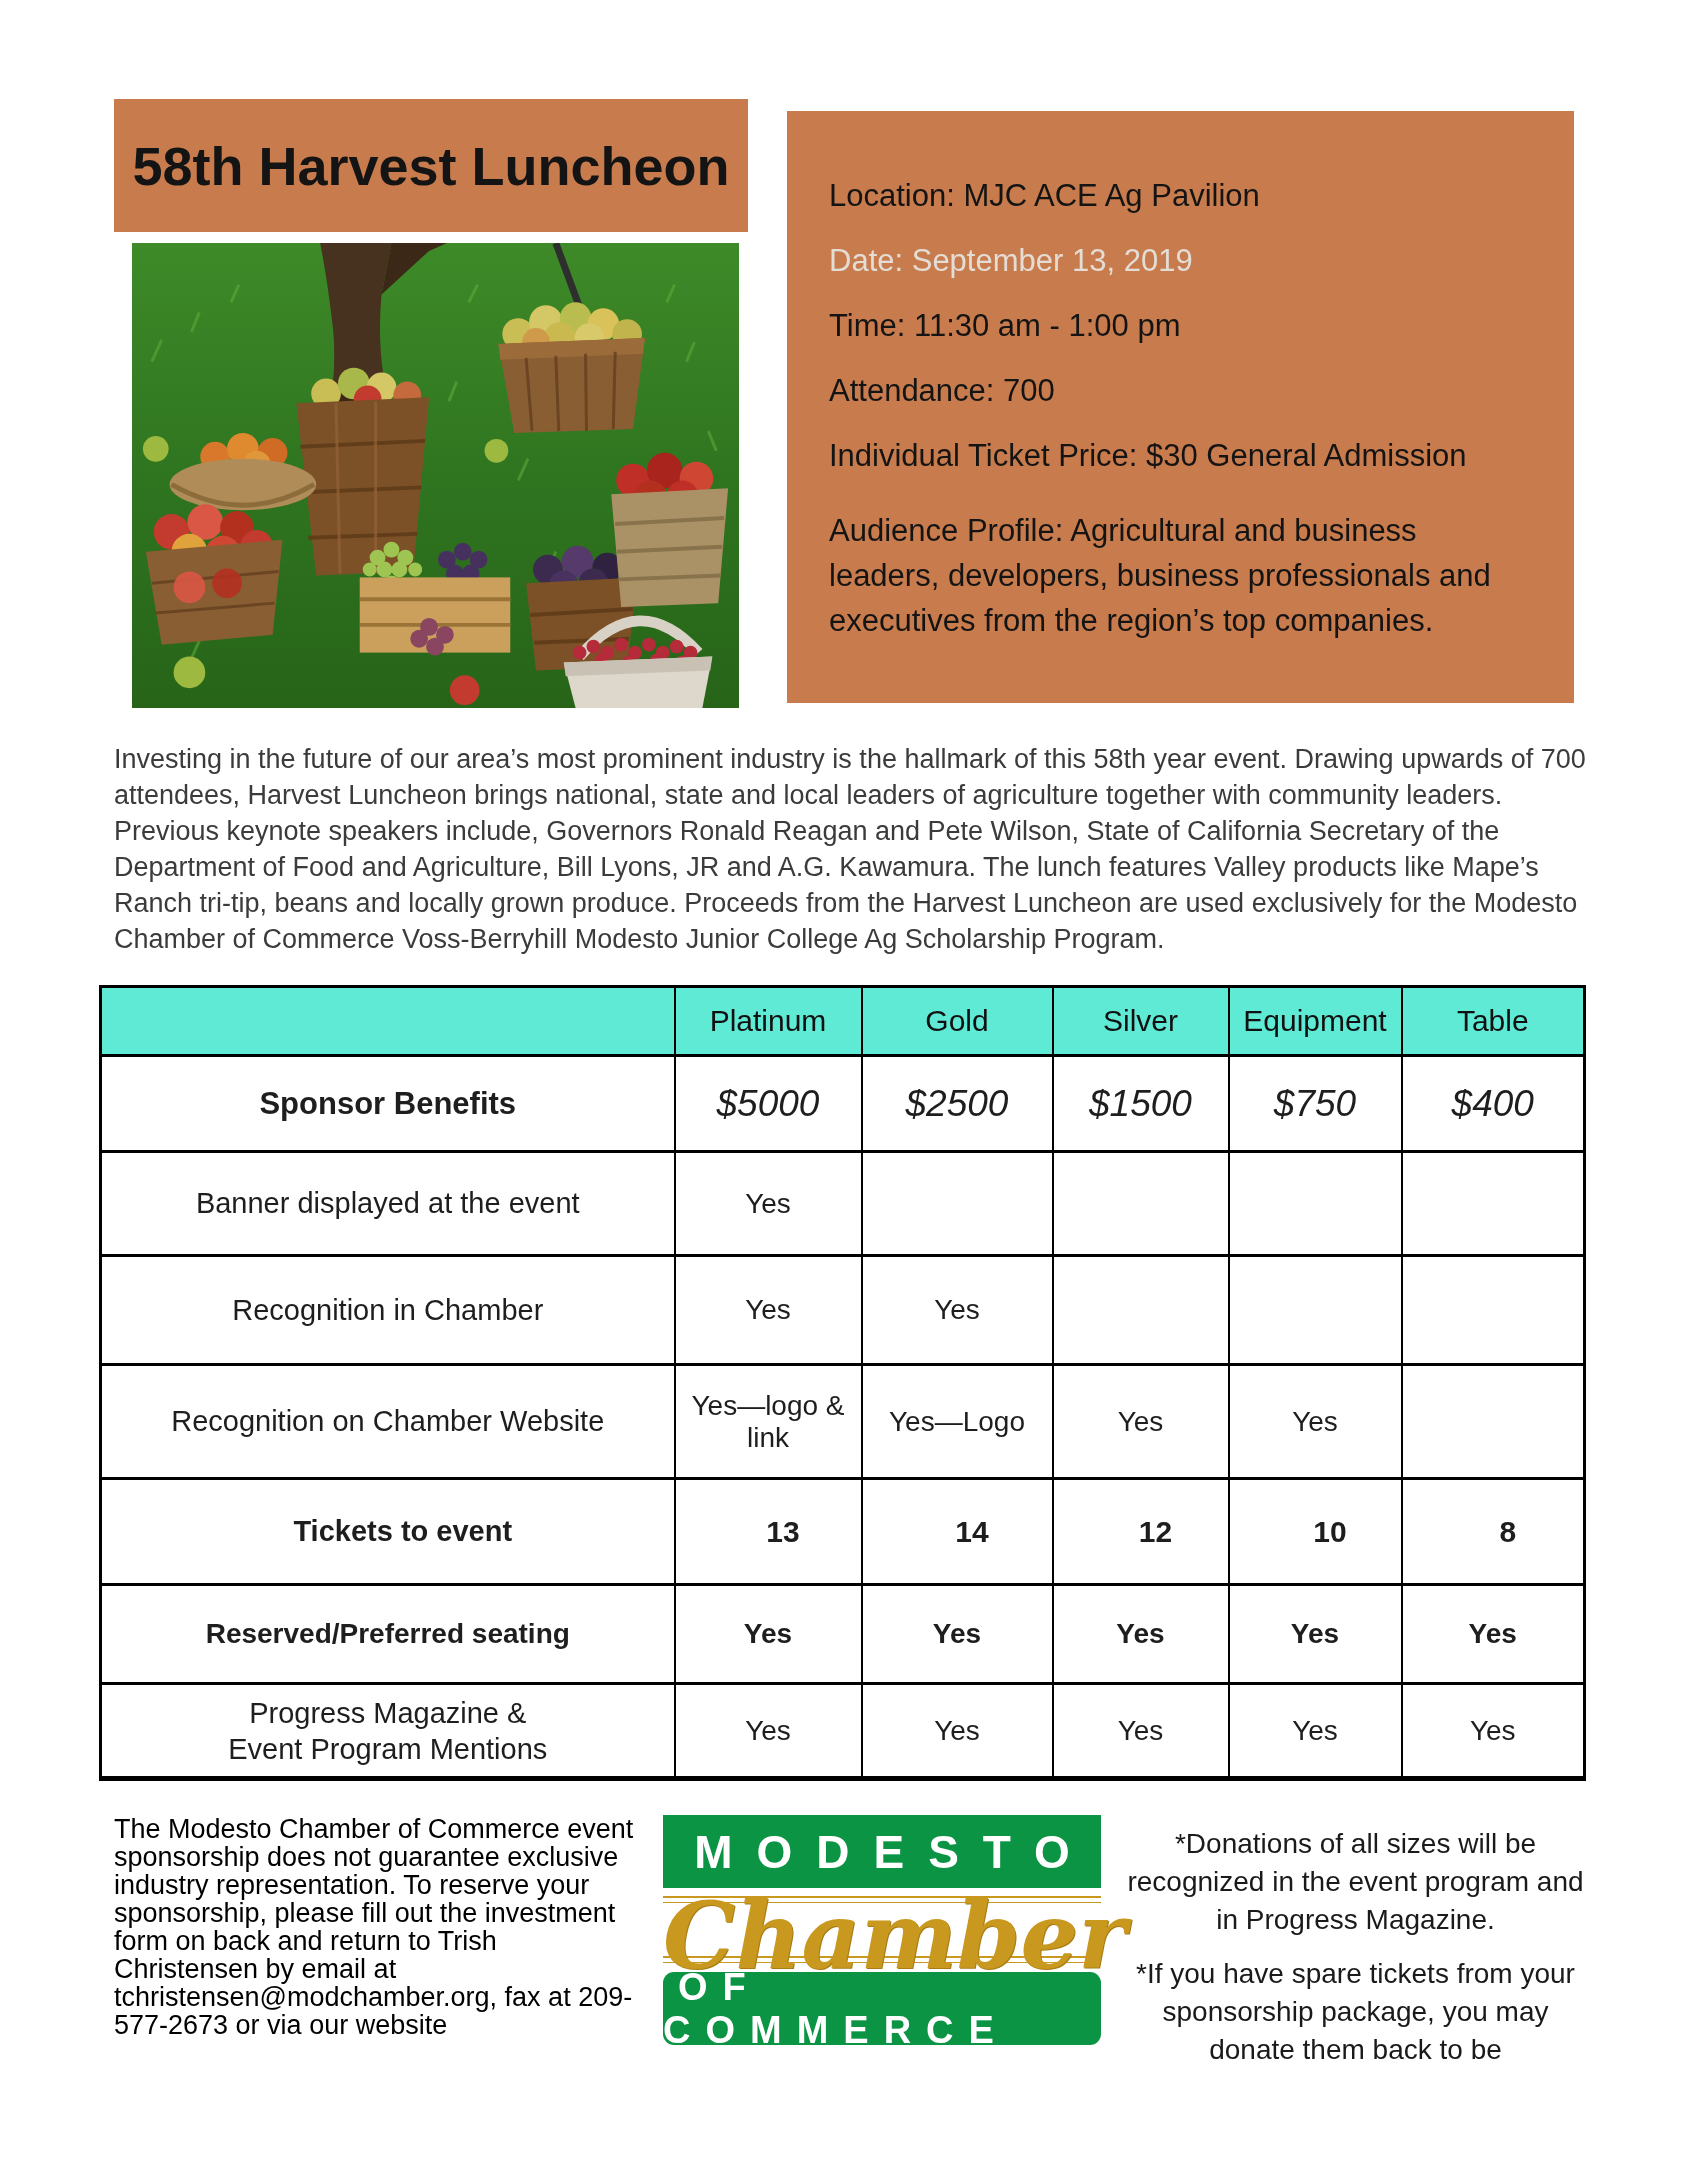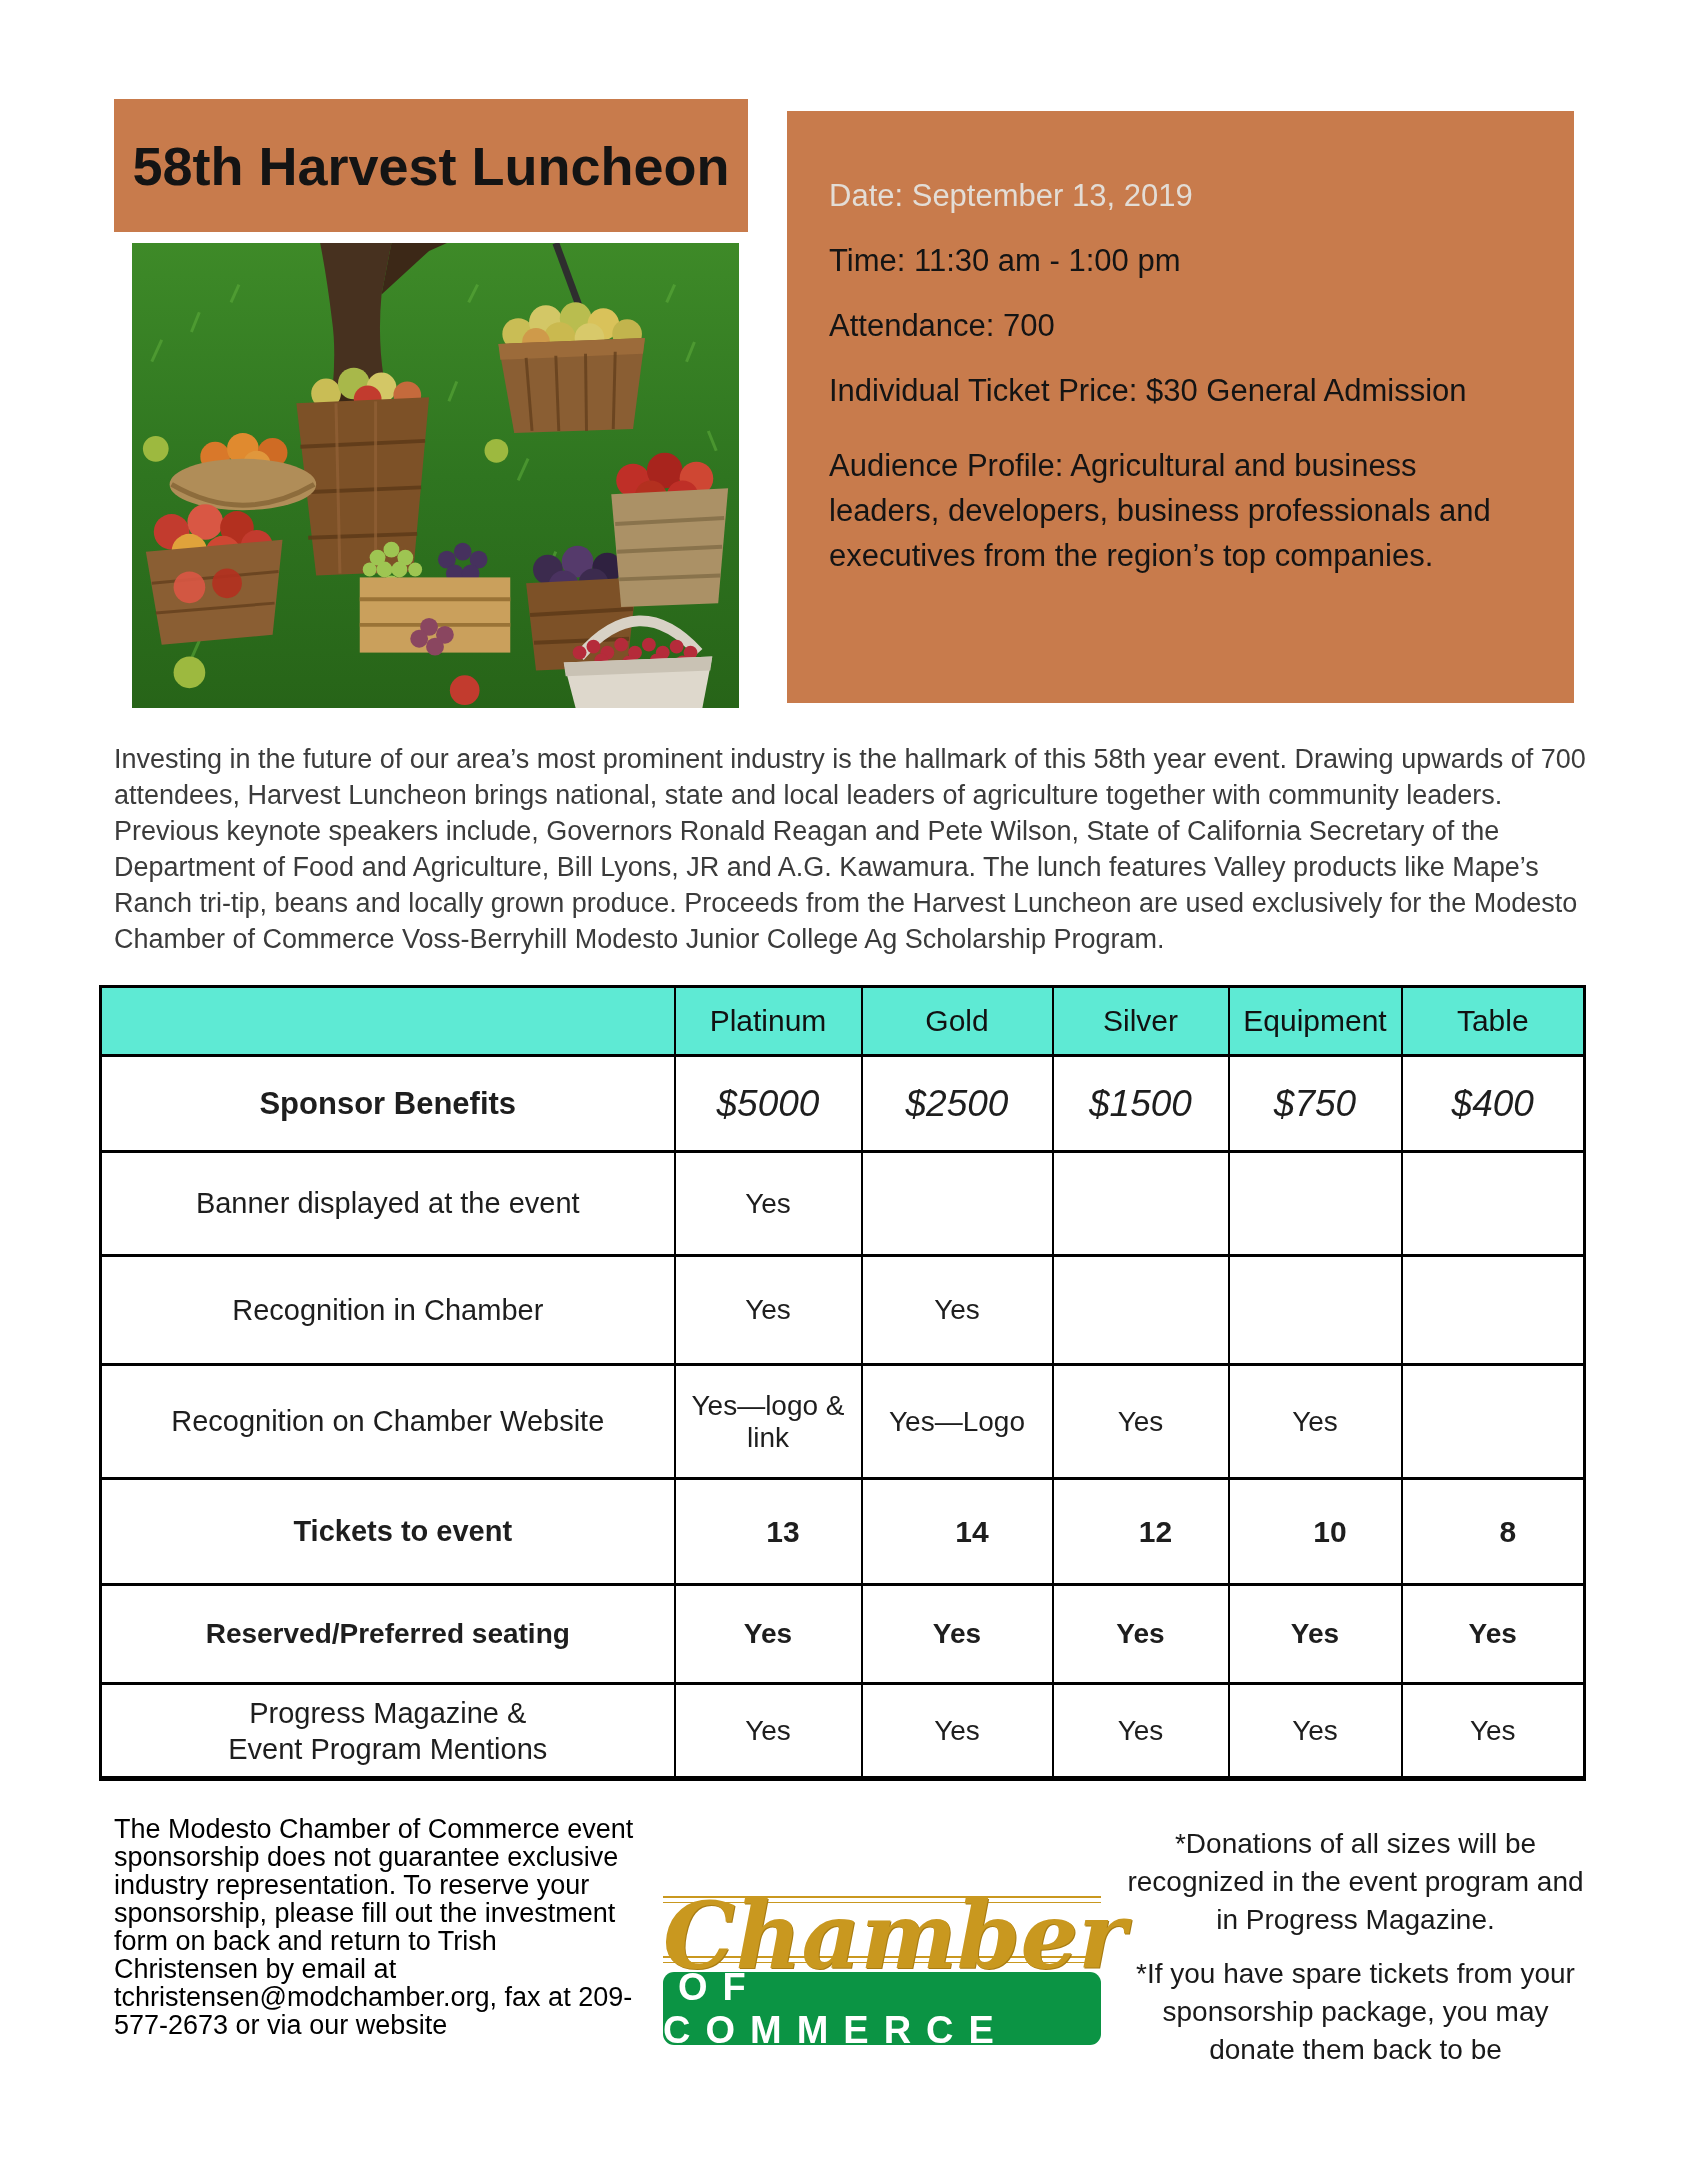--- a/index.html
+++ b/index.html
@@ -291,20 +291,21 @@
       </g>
 
       <circle cx="58" cy="434" r="16" fill="#9db93f"></circle>
       <circle cx="24" cy="208" r="13" fill="#9db93f"></circle>
       <circle cx="336" cy="452" r="15" fill="#c23b2e"></circle>
       <circle cx="368" cy="210" r="12" fill="#9db93f"></circle>
     </svg>
   </div>
 
   <div class="info-box">
+    <p>Location: MJC ACE Ag Pavilion</p>
     <p class="light">Date: September 13, 2019</p>
     <p>Time: 11:30 am - 1:00 pm</p>
     <p>Attendance: 700</p>
     <p>Individual Ticket Price: $30 General Admission</p>
     <p class="profile">Audience Profile: Agricultural and business leaders, developers, business professionals and executives from the region’s top companies.</p>
   </div>
 
   <p class="intro">Investing in the future of our area’s most prominent industry is the hallmark of this 58th year event.  Drawing upwards of 700 attendees, Harvest Luncheon brings national, state and local leaders of agriculture together with community leaders.  Previous keynote speakers include, Governors Ronald Reagan and Pete Wilson, State of California Secretary of the Department of Food and Agriculture, Bill Lyons, JR and A.G. Kawamura.  The lunch features Valley products like Mape’s Ranch tri-tip, beans and locally grown produce.  Proceeds from the Harvest Luncheon are used exclusively for the Modesto Chamber of Commerce Voss-Berryhill Modesto Junior College Ag Scholarship Program.</p>
 
   <table class="sponsor-table">
@@ -385,20 +386,23 @@
         <td>Yes</td>
         <td>Yes</td>
         <td>Yes</td>
       </tr>
     </tbody>
   </table>
 
   <p class="footer-left">The Modesto Chamber of Commerce event sponsorship does not guarantee exclusive industry representation. To reserve your sponsorship, please fill out the investment form on back and return to Trish Christensen by email at tchristensen@modchamber.org, fax at 209-577-2673 or via our website</p>
 
   <div class="logo">
+    <div class="logo-band top">
+      <span>MODESTO</span>
+    </div>
     <div class="logo-mid">
       <div class="gold-rule t"></div>
       <div class="gold-rule b"></div>
     </div>
     <div class="logo-band bottom">
       <span>OF COMMERCE</span>
     </div>
     <div class="logo-script">Chamber</div>
   </div>
 

